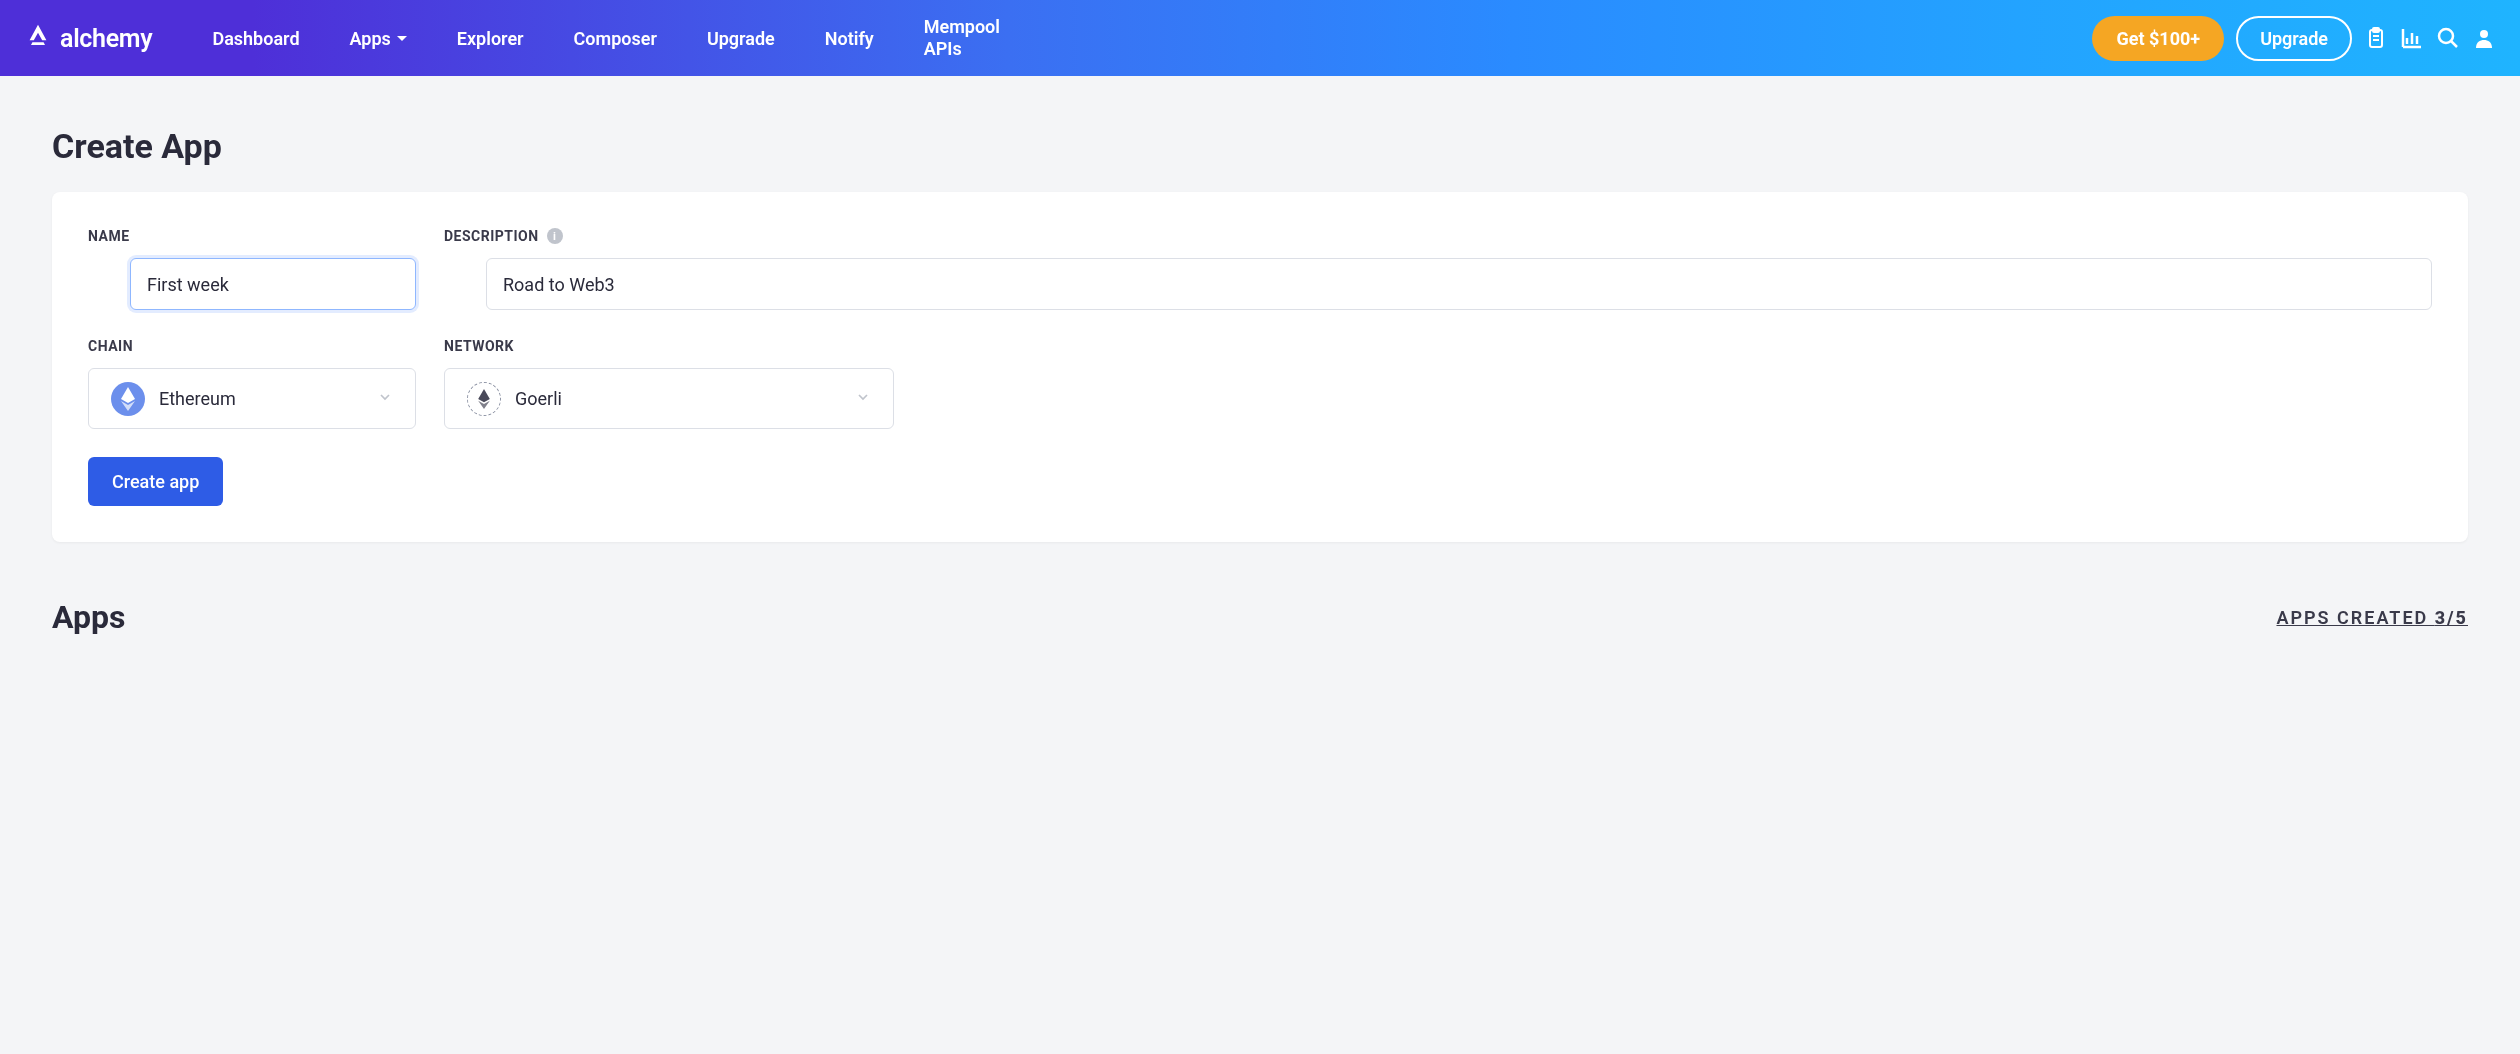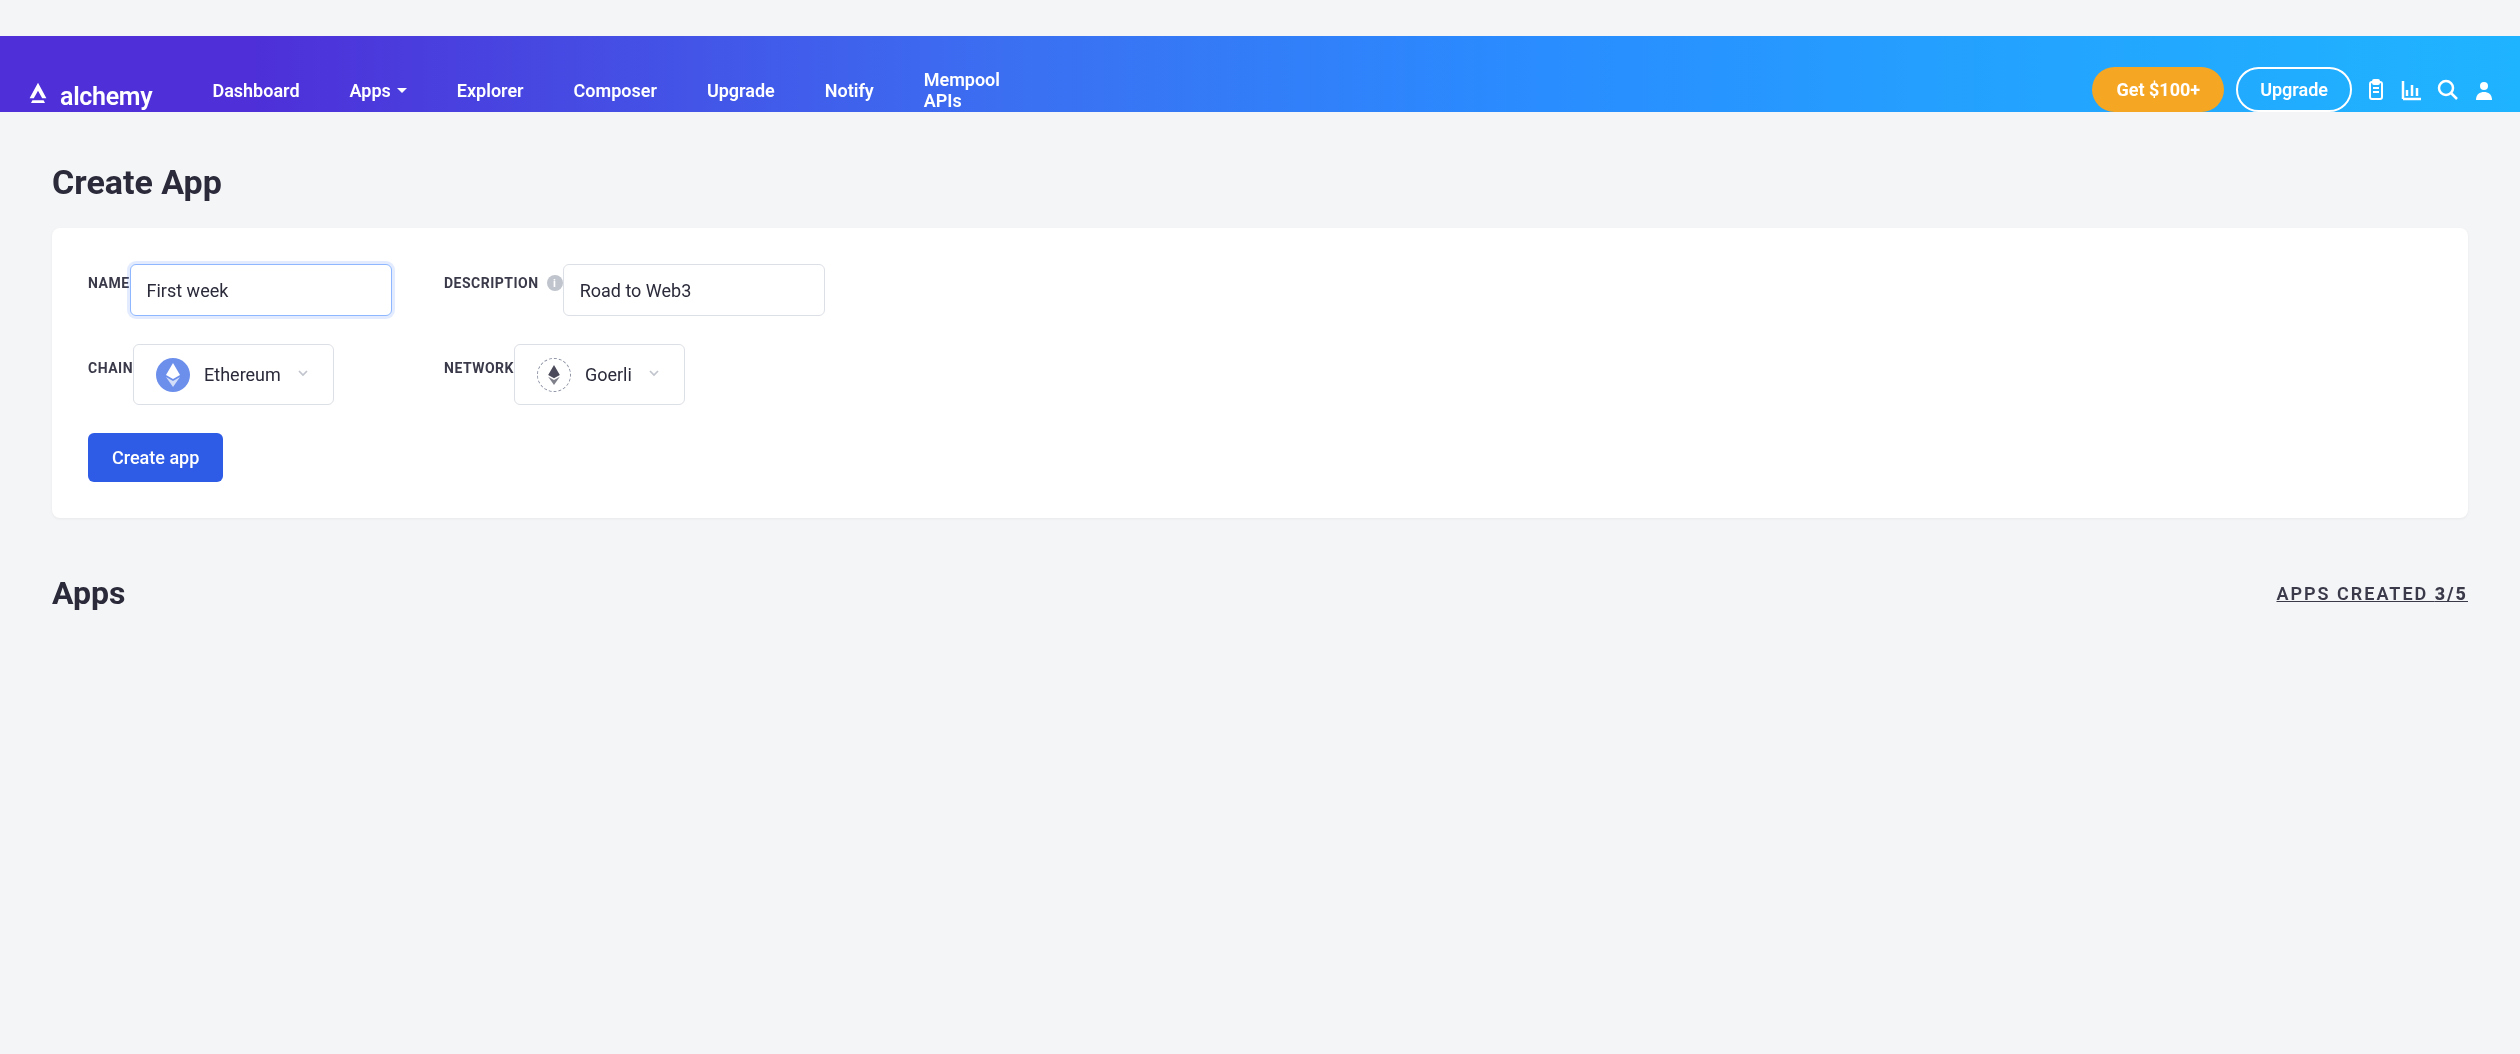--- a/index.html
+++ b/index.html
@@ -9,24 +9,23 @@
       font-family: -apple-system, BlinkMacSystemFont, 'Segoe UI', Roboto, Helvetica, Arial, sans-serif;
     }
     body {
       background: #f4f5f7;
       width: 100%;
     }
     .navbar {
       background: linear-gradient(90deg, #4e2fd8 0%, #4e2fd8 10%, #3b6ff2 40%, #2a8bff 60%, #23a3ff 80%, #1fb4ff 100%);
       height: 76px;
       display: flex;
-      align-items: flex-end;
+      align-items: center;
       padding: 0 24px;
       color: white;
-      margin-top: 36px;
     }
     .logo {
       display: flex;
       align-items: center;
       gap: 8px;
       margin-right: 60px;
     }
     .logo-text {
       font-size: 25px;
       font-weight: 600;
@@ -105,21 +104,21 @@
       box-shadow: 0 1px 3px rgba(0,0,0,0.05);
       padding: 36px;
     }
     .form-row {
       display: flex;
       gap: 28px;
       margin-bottom: 28px;
     }
     .form-group {
       display: flex;
-      flex-direction: row;
+      flex-direction: column;
     }
     .form-group.name-group {
       width: 328px;
       flex-shrink: 0;
     }
     .form-group.desc-group {
       flex: 1;
     }
     .form-group.chain-group {
       width: 328px;
@@ -152,20 +151,21 @@
       justify-content: center;
     }
     .text-input {
       height: 52px;
       border: 1px solid #dcdfe6;
       border-radius: 6px;
       padding: 0 16px;
       font-size: 18px;
       color: #2a2a3a;
       outline: none;
+      margin-left: 42px;
     }
     .text-input.focused {
       border: 1px solid #8fb7ff;
       box-shadow: 0 0 0 3px rgba(64,128,255,0.15);
     }
     .select-box {
       height: 61px;
       border: 1px solid #dcdfe6;
       border-radius: 6px;
       padding: 0 22px;

